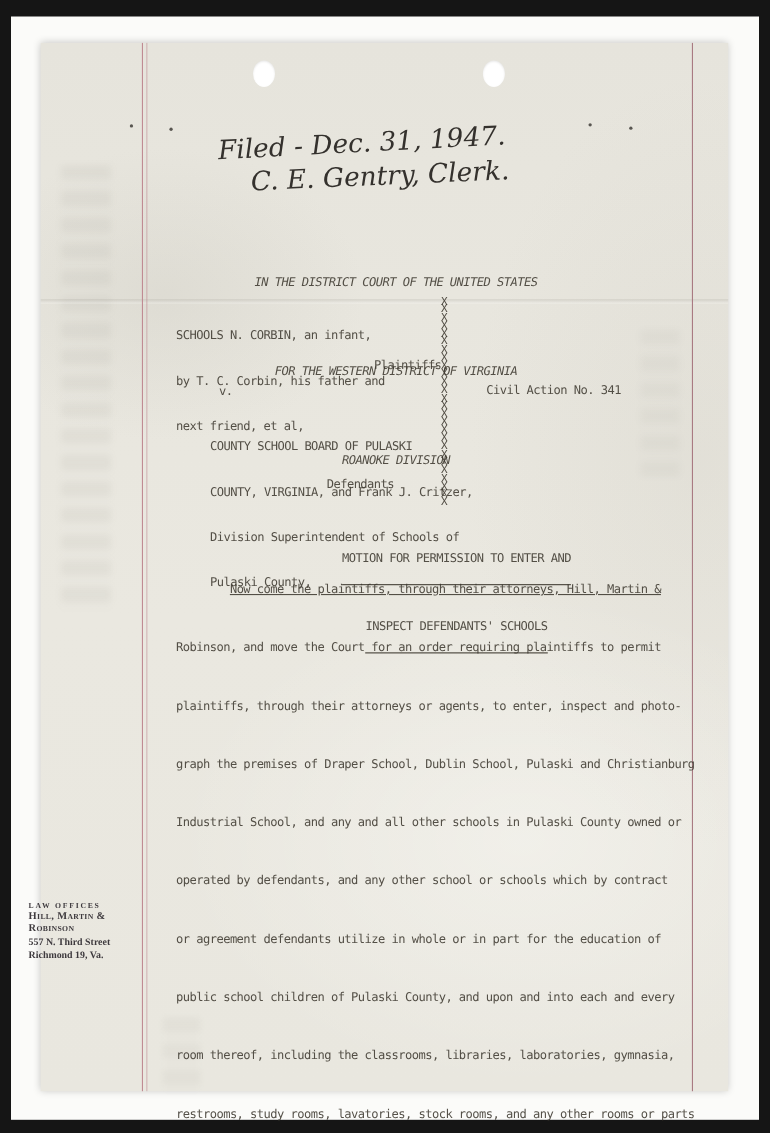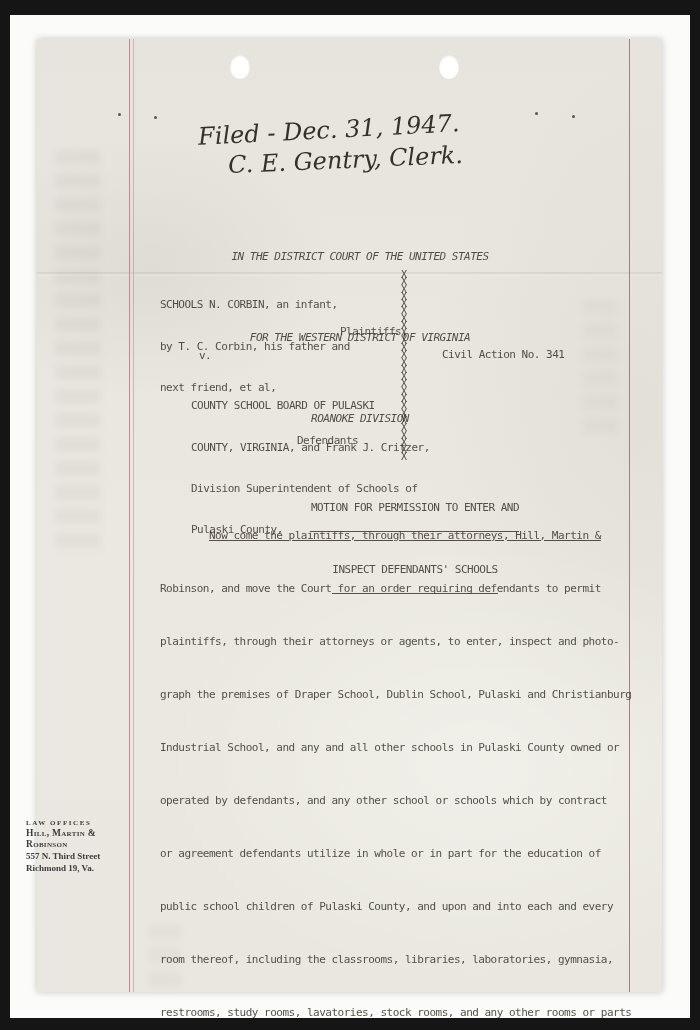--- a/index.html
+++ b/index.html
@@ -98,21 +98,21 @@
   <div class="type bracket" style="left:401px;top:271px;">XXXXXXXXXXXXXXXXXXXXXXXXXX</div>
   <div class="type" style="left:442px;top:348px;">Civil Action No. 341</div>
 
   <div class="type title-wrap" style="left:265px;top:470px;">
     <div><span>MOTION FOR PERMISSION TO ENTER AND</span></div>
     <div><span>INSPECT DEFENDANTS' SCHOOLS</span></div>
   </div>
 
   <div class="type body-block" style="left:160px;top:503px;">
     <div class="bl indent">Now come the plaintiffs, through their attorneys, Hill, Martin &amp;</div>
-    <div class="bl">Robinson, and move the Court for an order requiring defendants to permit</div>
+    <div class="bl">Robinson, and move the Court for an order requiring plaintiffs to permit</div>
     <div class="bl">plaintiffs, through their attorneys or agents, to enter, inspect and photo-</div>
     <div class="bl">graph the premises of Draper School, Dublin School, Pulaski and Christianburg</div>
     <div class="bl">Industrial School, and any and all other schools in Pulaski County owned or</div>
     <div class="bl">operated by defendants, and any other school or schools which by contract</div>
     <div class="bl">or agreement defendants utilize in whole or in part for the education of</div>
     <div class="bl">public school children of Pulaski County, and upon and into each and every</div>
     <div class="bl">room thereof, including the classrooms, libraries, laboratories, gymnasia,</div>
     <div class="bl">restrooms, study rooms, lavatories, stock rooms, and any other rooms or parts</div>
     
     

